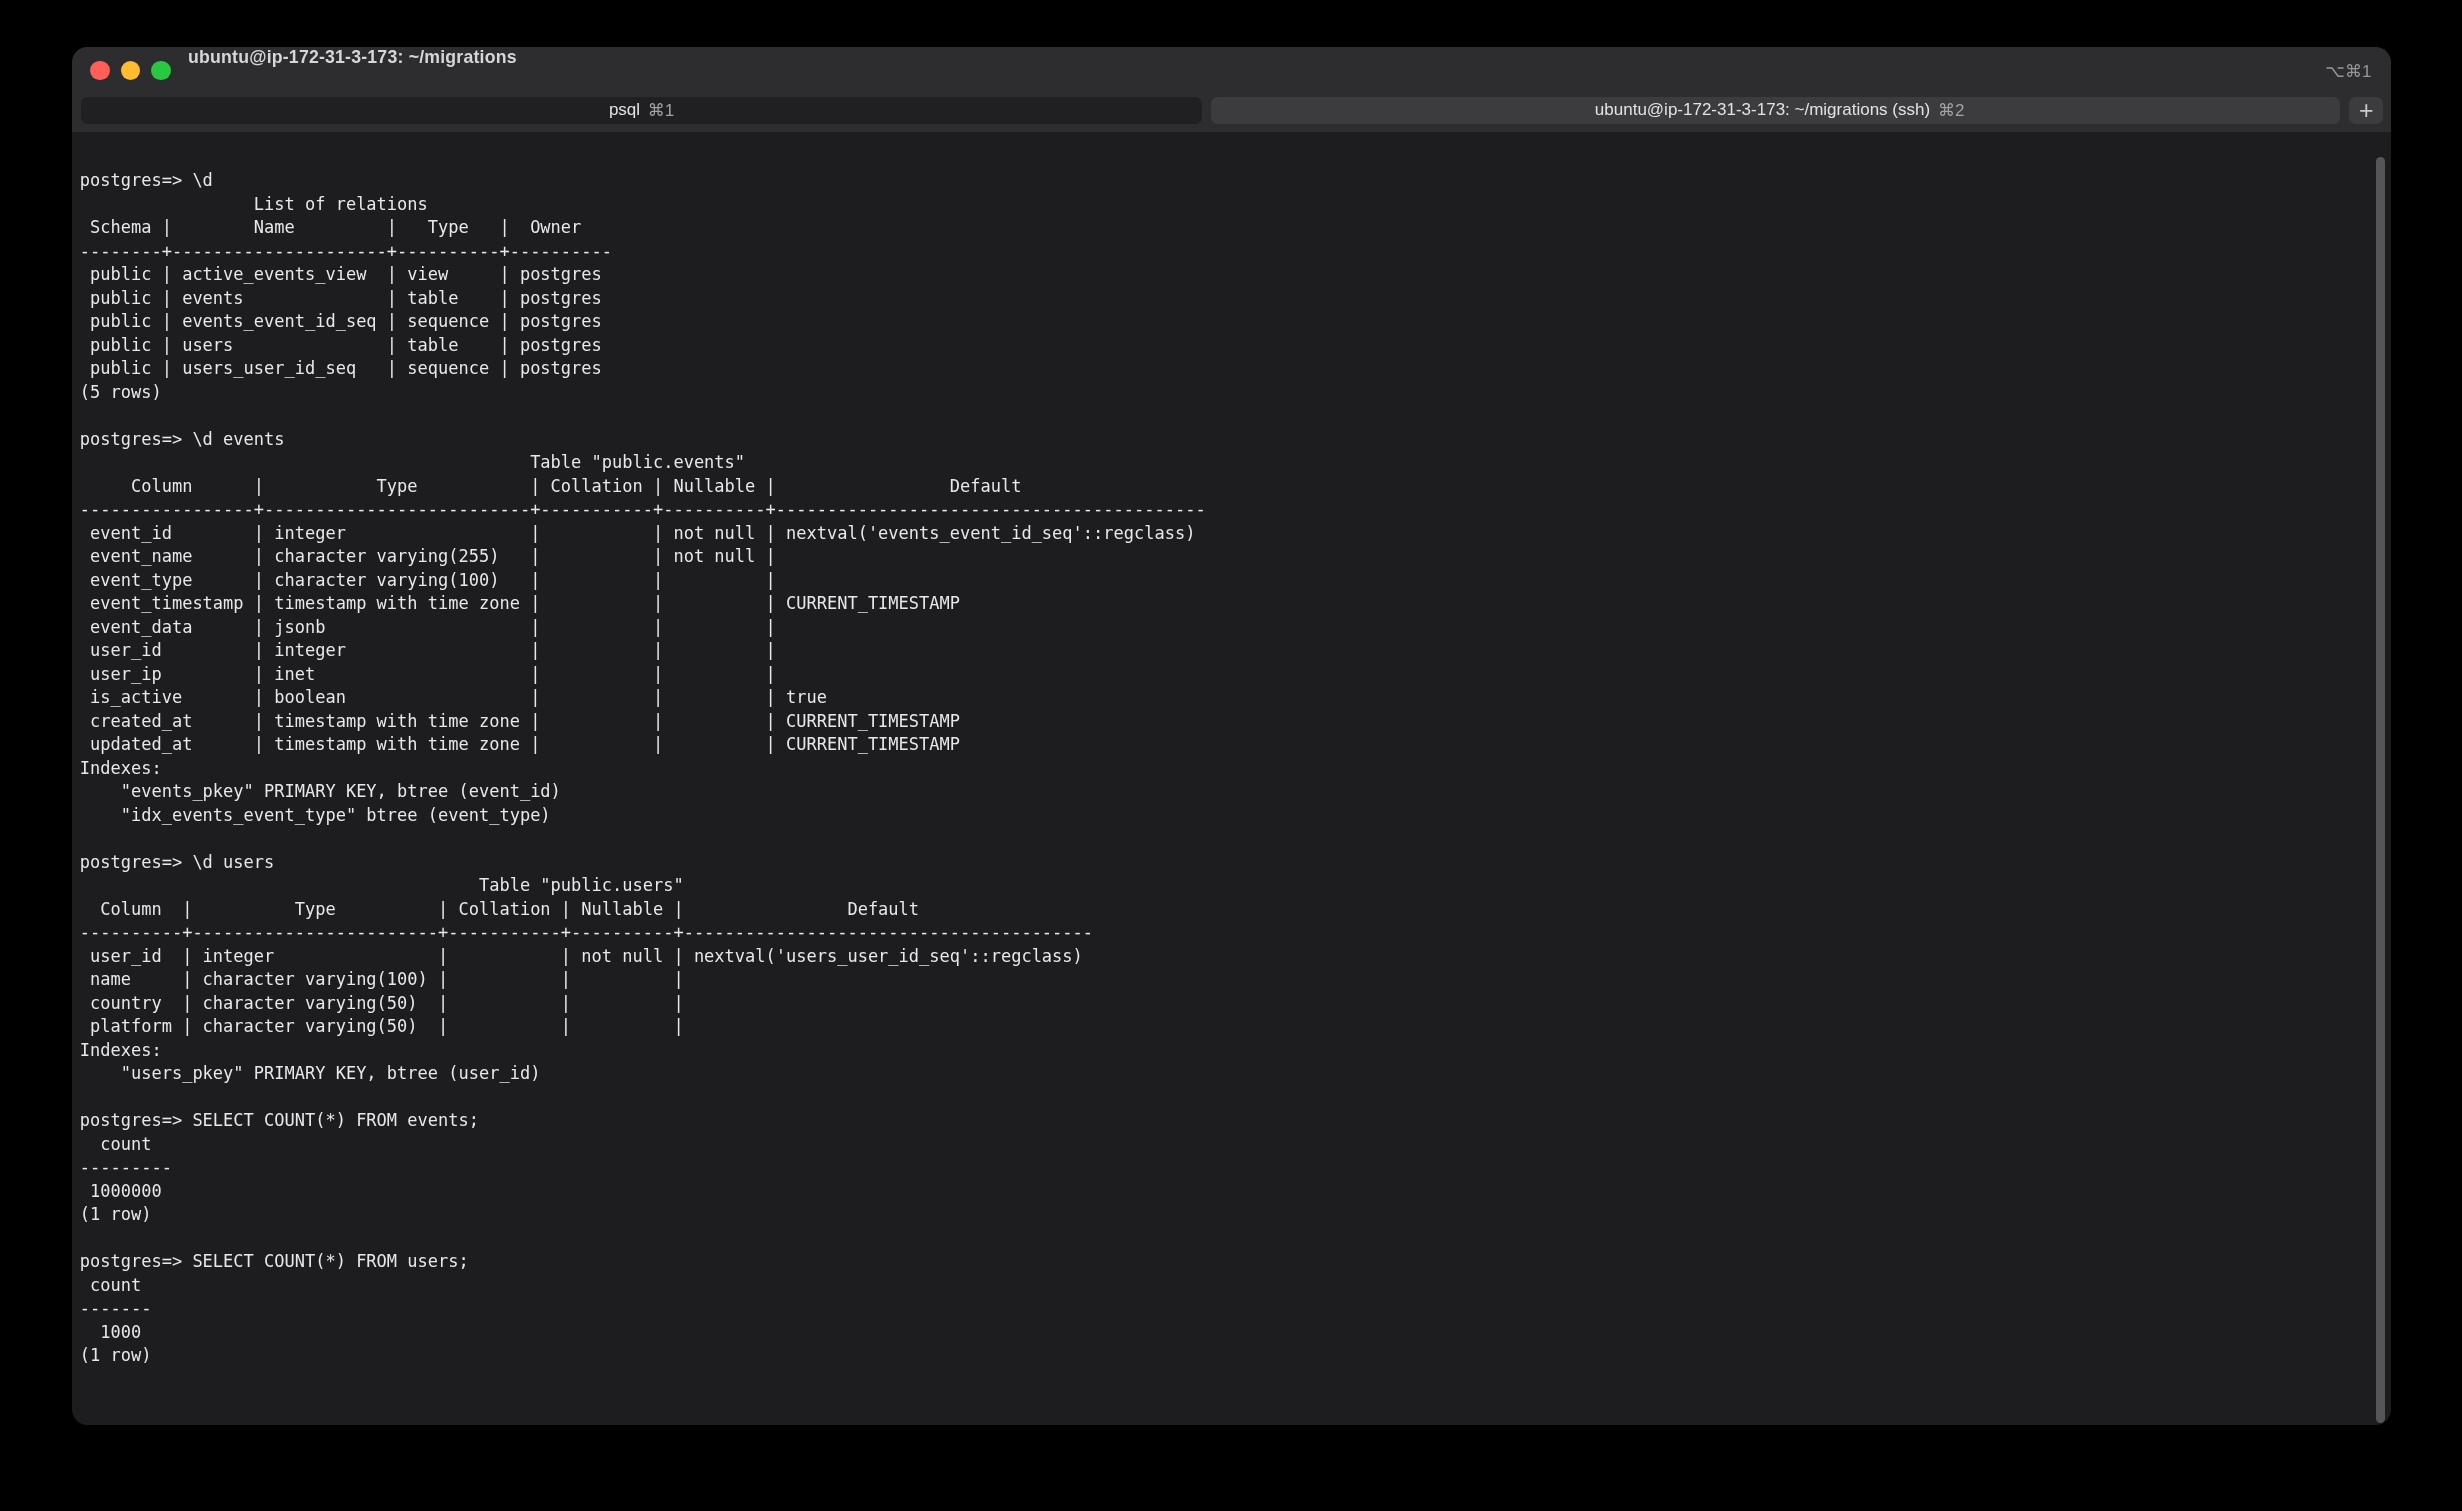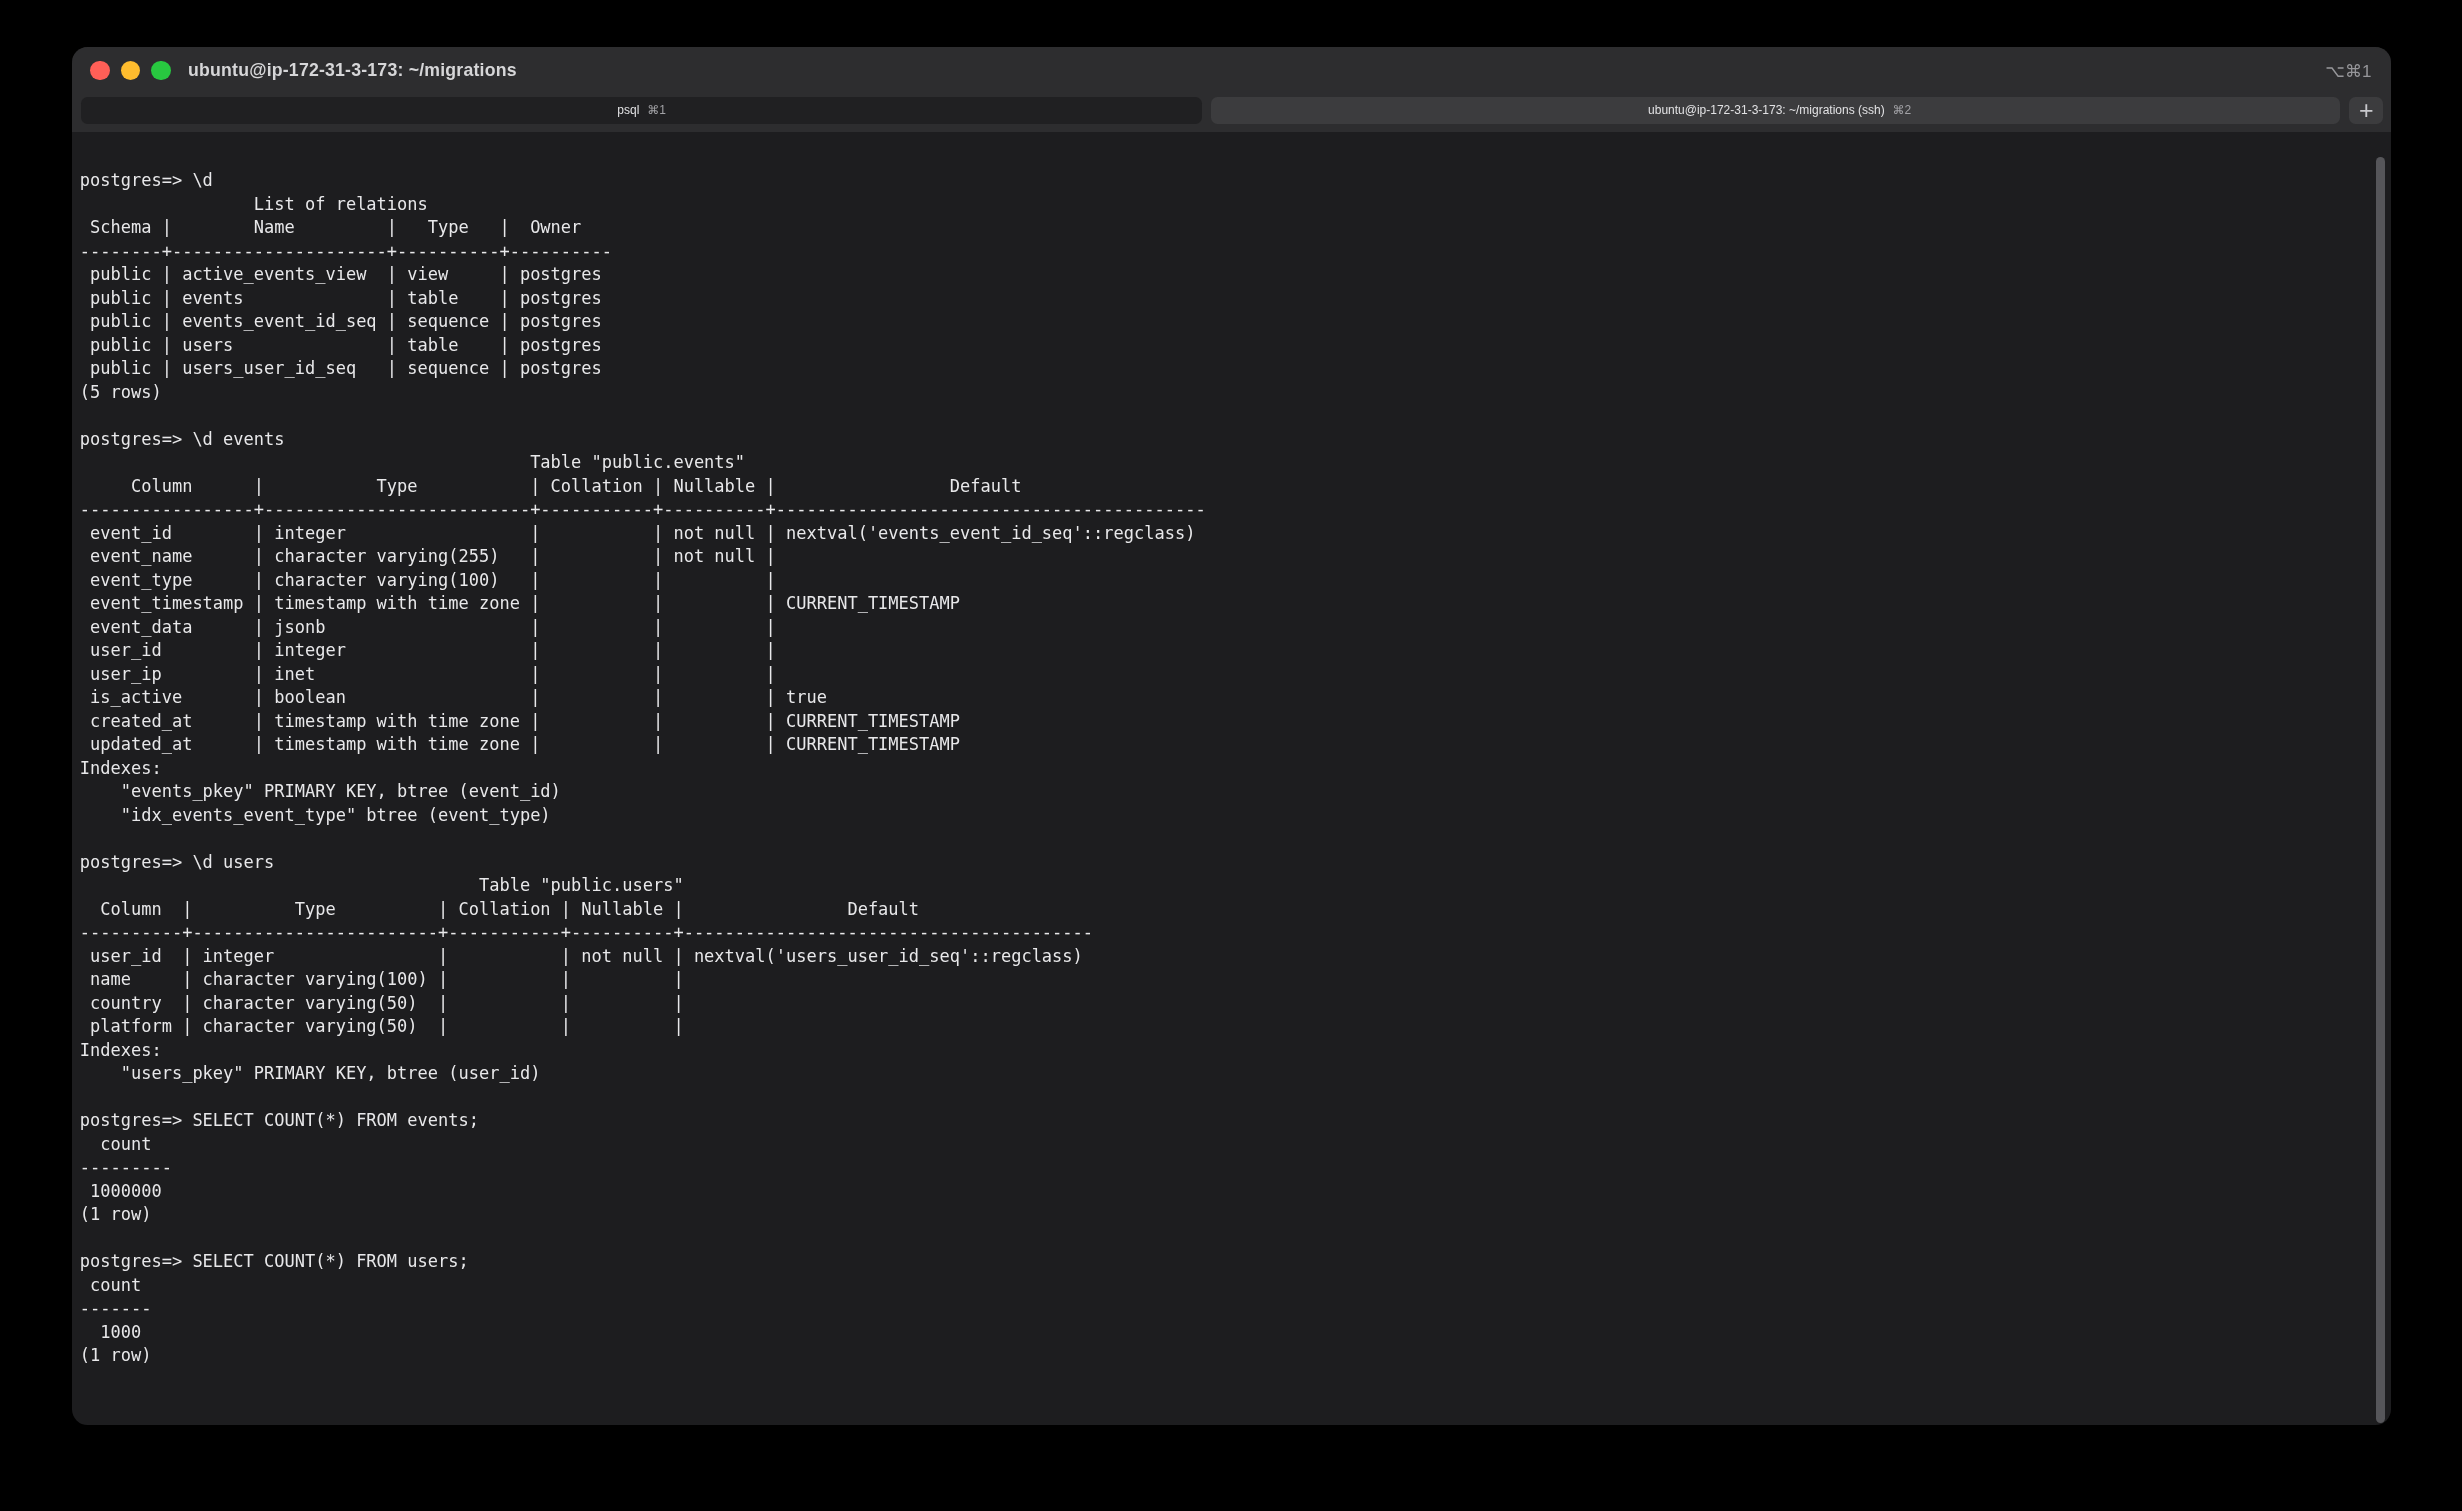--- a/index.html
+++ b/index.html
@@ -20,21 +20,20 @@
     height: 1378px;
     border-radius: 15.7px;
     background: var(--terminal_bg, #1d1d1f);
     overflow: hidden;
     box-shadow: 0 19.6px 59px rgba(0,0,0,0.75);
   }
   .titlebar {
     height: 47px;
     background: var(--chrome_bg, #2d2d2f);
     display: flex;
-    align-items: center;
     padding: 0 18.3px;
     position: relative;
   }
   .traffic { display: flex; gap: 11px; align-items: center; }
   .light { width: 19.6px; height: 19.6px; border-radius: 50%; }
   .light.red    { background: var(--traffic_red, #ff5f57); }
   .light.yellow { background: var(--traffic_yellow, #febc2e); }
   .light.green  { background: var(--traffic_green, #28c840); }
   .window-title {
     margin-left: 17px;
@@ -60,21 +59,21 @@
     gap: 9.2px;
     padding: 2.6px 7.8px 7.8px 9.2px;
   }
   .tab {
     flex: 1;
     display: flex;
     align-items: center;
     justify-content: center;
     gap: 7.8px;
     border-radius: 6.5px;
-    font-size: 12px;
+    font-size: 17px;
     color: #e2e2e4;
     white-space: nowrap;
     overflow: hidden;
   }
   .tab.active   { background: var(--tab_active_bg, #202022); }
   .tab.inactive { background: var(--tab_inactive_bg, #3c3c3e); padding-left: 8px; }
   .tab-shortcut { color: #a2a2a6; }
   .new-tab {
     width: 34px;
     display: flex;

